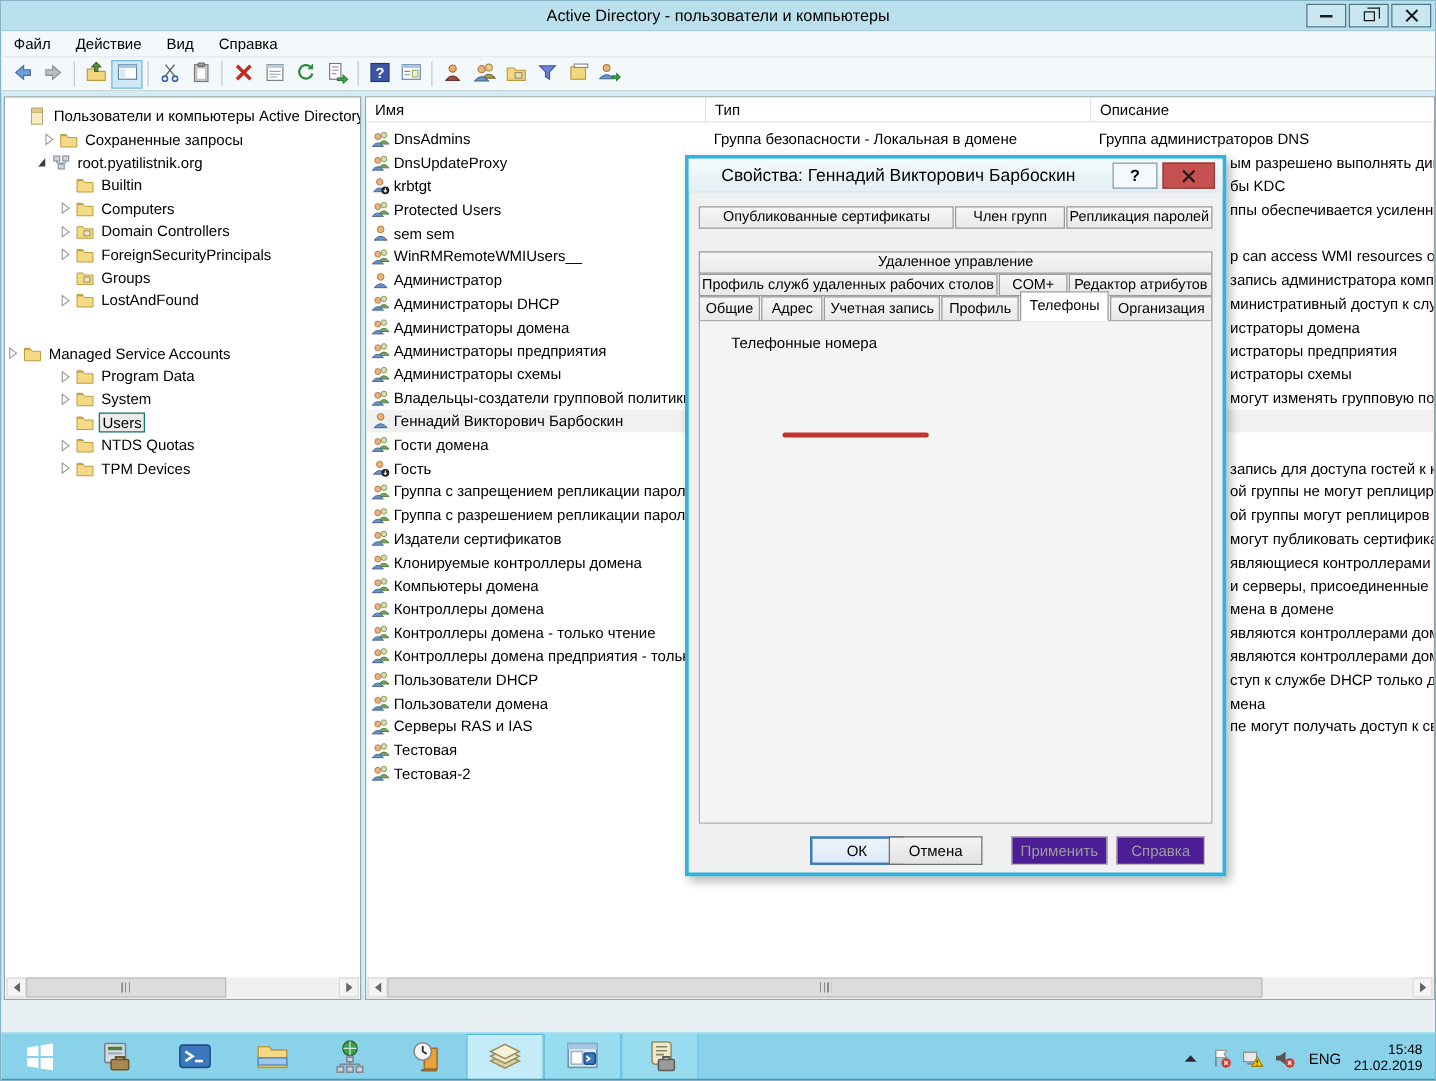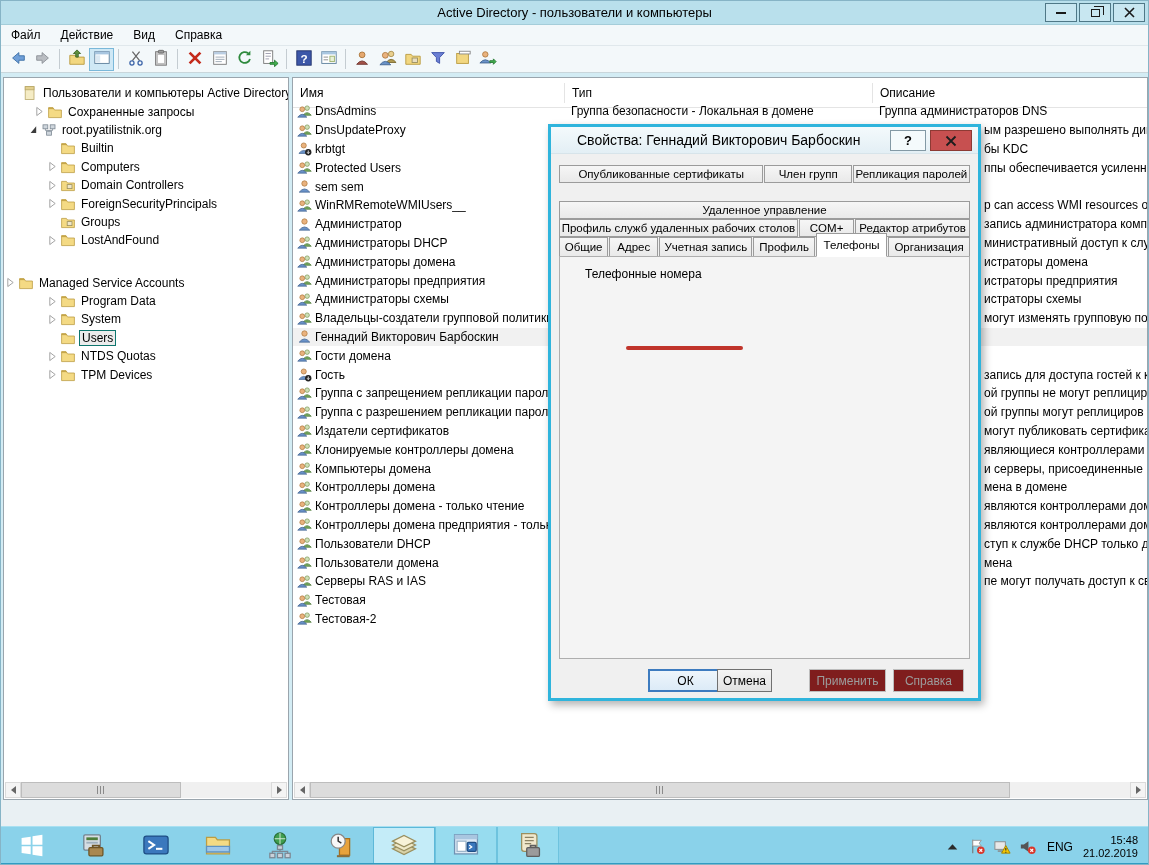--- a/index.html
+++ b/index.html
@@ -33,21 +33,21 @@
   #tree-panel{position:absolute;left:2px;top:76px;width:286px;height:723px;background:#fff;border:1px solid #9aa5ad;}
   #tree-items{position:absolute;left:0;top:6px;right:0;bottom:18px;overflow:hidden;}
   .tree-item{height:18.4px;display:flex;align-items:center;white-space:nowrap;}
   .twisty{width:13px;height:12px;display:inline-flex;align-items:center;justify-content:center;flex:0 0 13px;}
   .twisty svg{width:9px;height:11px;}
   .tree-ico{width:16px;height:16px;margin:0 3px 0 1px;flex:0 0 16px;}
   .tree-ico svg,.row-ico svg{width:100%;height:100%;}
   .tree-label{padding:0 2px;}
   .tree-label.sel-label{background:#ececec;border:1px solid #0f766e;}
   #list-panel{position:absolute;left:291px;top:76px;width:856px;height:723px;background:#fff;border:1px solid #9aa5ad;}
-  .list-header{position:absolute;left:0;top:0;right:0;height:30px;display:flex;background:#fff;
+  .list-header{position:absolute;left:0;top:0;right:0;height:20px;display:flex;background:#fff;
                border-bottom:1px solid #e4e4e4;align-items:center;}
   .hc{padding-left:7px;border-right:1px solid #e4e4e4;height:20px;display:flex;align-items:center;}
   .hc.c1{width:272px;} .hc.c2{width:308px;} .hc.c3{flex:1;border-right:none;}
   #list-rows{position:absolute;left:0;top:24px;right:0;bottom:18px;overflow:hidden;}
   .list-row{height:18.8px;display:flex;align-items:center;white-space:nowrap;}
   .list-row.sel{background:#f1f1f1;}
   .row-ico{width:15px;height:15px;margin:0 3px 0 4px;flex:0 0 15px;}
   .cell{overflow:hidden;white-space:nowrap;}
   .cell.name{width:250px;flex:0 0 250px;}
   .cell.type{width:308px;flex:0 0 308px;padding-left:6px;}
@@ -91,21 +91,21 @@
            background:linear-gradient(#f2f2f2,#dcdcdc);display:flex;align-items:center;justify-content:center;color:#3a3a3a;}
   #red-underline{position:absolute;background:#c0342b;border-radius:2px;z-index:4;}
   #notes-label{position:absolute;left:24px;top:334px;}
   #notes-box{position:absolute;left:23px;top:350px;width:357px;height:114px;background:#fff;border:1px solid #8a8a8a;}
   #notes-vscroll{position:absolute;right:0;top:0;bottom:0;width:16px;background:#f0f0f0;border-left:1px solid #c8c8c8;
                  display:flex;flex-direction:column;justify-content:space-between;}
   .vsb-btn{height:15px;display:flex;align-items:center;justify-content:center;background:#f4f4f4;border:1px solid #dadada;}
   .dlg-btn{position:absolute;top:542px;height:23px;background:linear-gradient(#f4f4f4,#e2e2e2);
            border:1px solid #707070;display:flex;align-items:center;justify-content:center;}
   .dlg-btn.default{border:2px solid #3d7bbf;background:linear-gradient(#eef5fb,#dcebf7);}
-  .dlg-btn.disabled{border:1px solid #bdbdbd;color:#9c9c9c;background:#7f1d1d;}
+  .dlg-btn.disabled{border:1px solid #bdbdbd;color:#9c9c9c;background:#4c1d95;}
   
   #taskbar{position:absolute;left:0;top:825px;width:100%;height:40px;background:#8ad2ea;
            border-top:1px solid #a8e0f1;display:flex;align-items:stretch;}
   #taskbar::after{content:"";position:absolute;left:0;bottom:0;width:100%;height:3px;background:#2f9cc3;}
   .tk-app{width:62px;display:flex;align-items:center;justify-content:center;}
   .tk-app svg{width:28px;height:28px;}
   .tk-app.start svg{width:26px;height:26px;}
   .tk-app.running{border-left:1px solid #6ec3de;border-right:1px solid #6ec3de;background:#97dcef;}
   .tk-app.active{background:#c4ecf8;border:1px solid #5db8d8;}
   #tray{margin-left:auto;display:flex;align-items:center;gap:6px;padding-right:10px;}
@@ -852,21 +852,21 @@
         <div class="vsb-btn">
             <span class="tri-u"></span>
           </div>
         <div class="vsb-btn">
             <span class="tri-d"></span>
           </div>
       </div>
     </div>
     <div id="dlg-buttons">
         <div class="dlg-btn default" style="left: 97px; width: 75px;">ОК</div>
-        <div class="dlg-btn" style="left: 166px; width: 55px;">Отмена</div>
+        <div class="dlg-btn" style="left: 160px; width: 75px;">Отмена</div>
         <div class="dlg-btn disabled" style="left: 258px; width: 77px;">Применить</div>
         <div class="dlg-btn disabled" style="left: 342px; width: 71px;">Справка</div>
       </div>
   </div>
 
   <div id="taskbar">
     <div id="task-apps" style="display:flex">
         <div class="tk-app start">
           <span><svg viewBox="0 0 20 20">
               <g fill="#fff">

